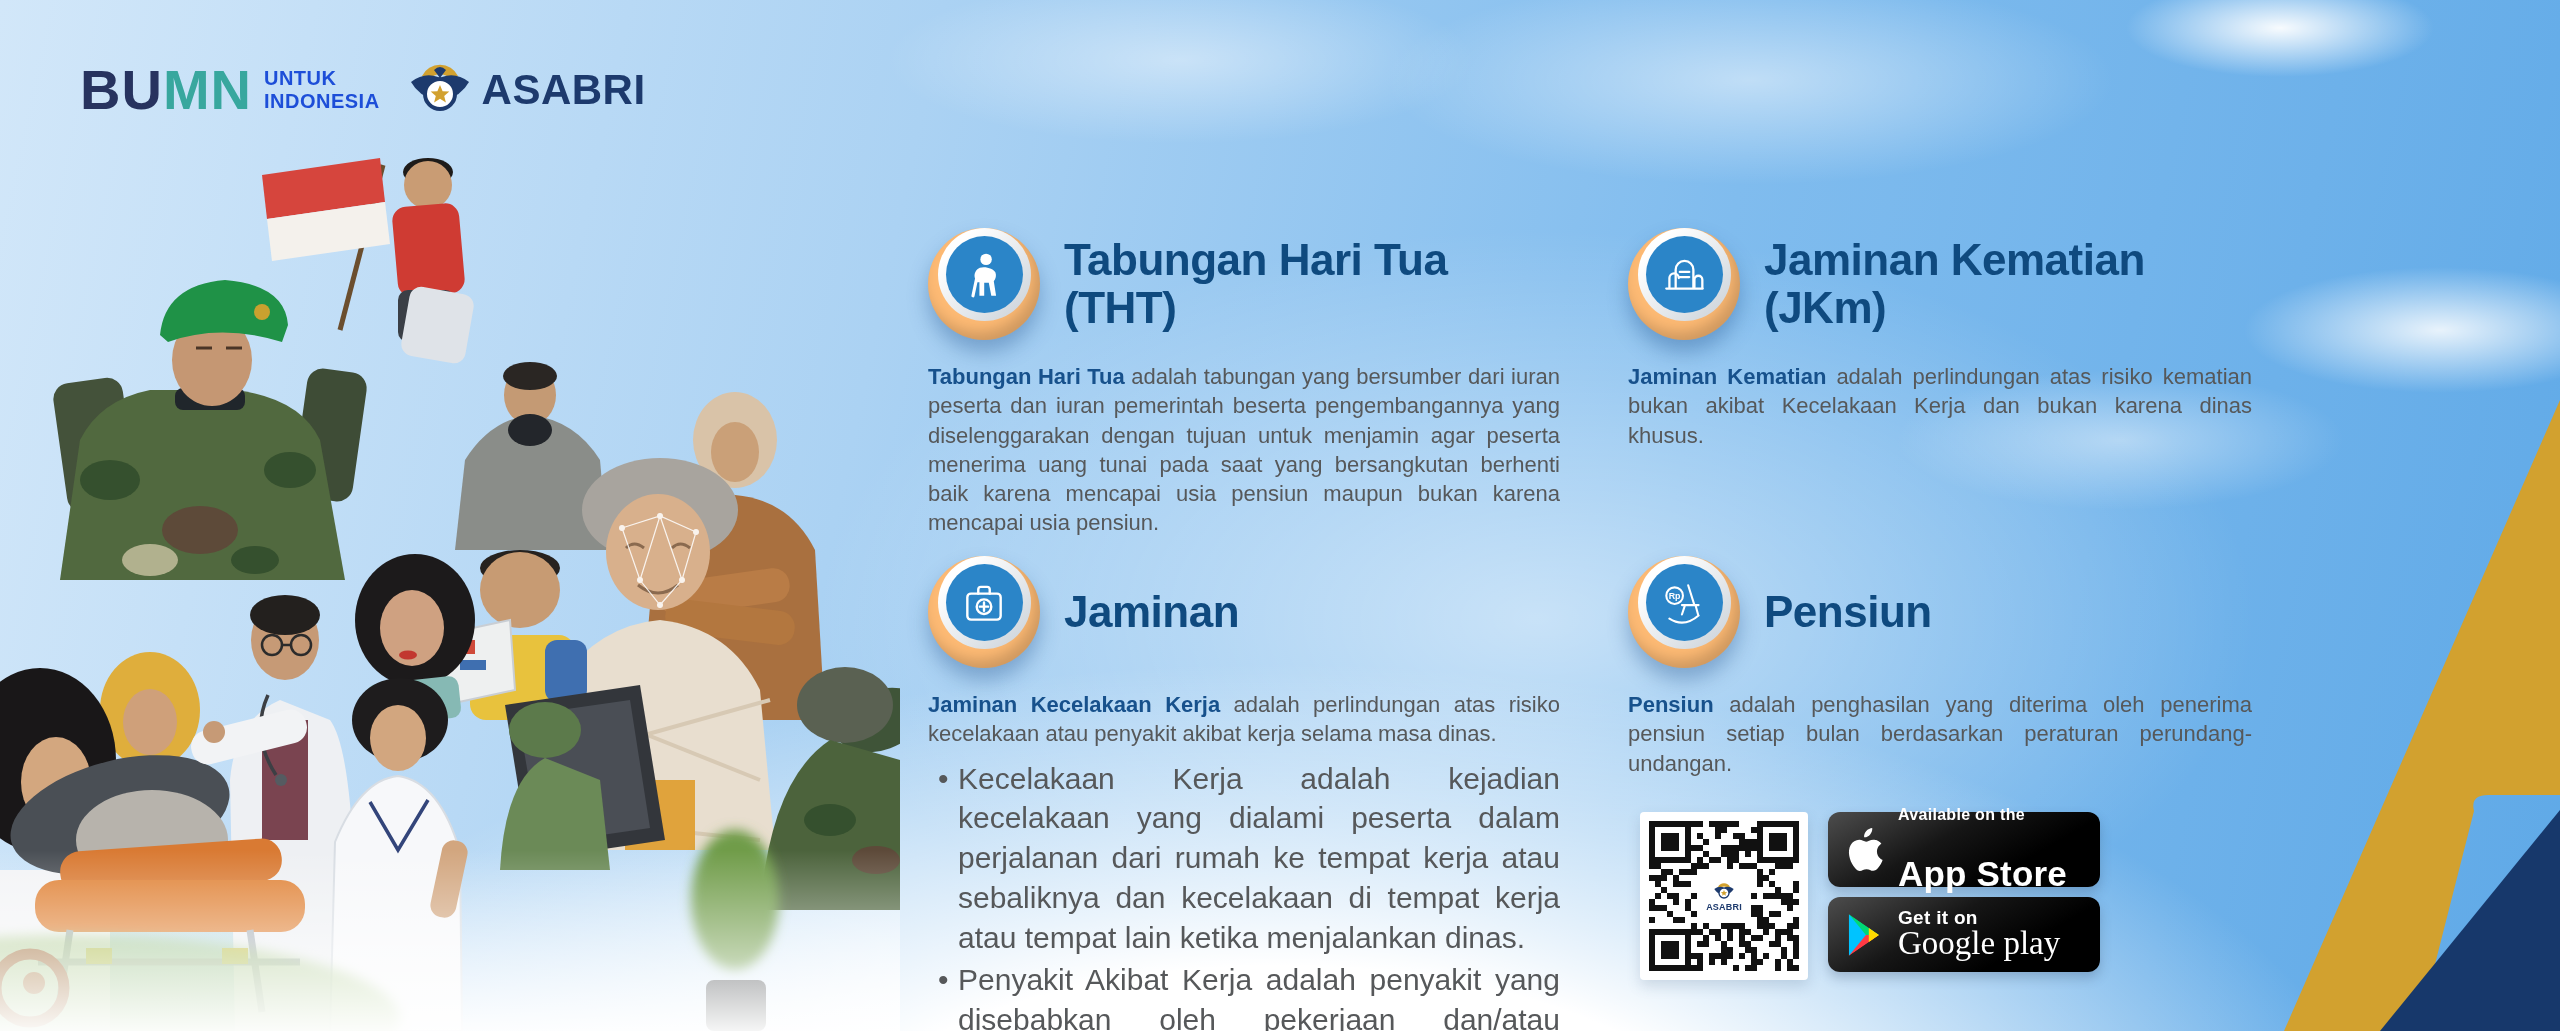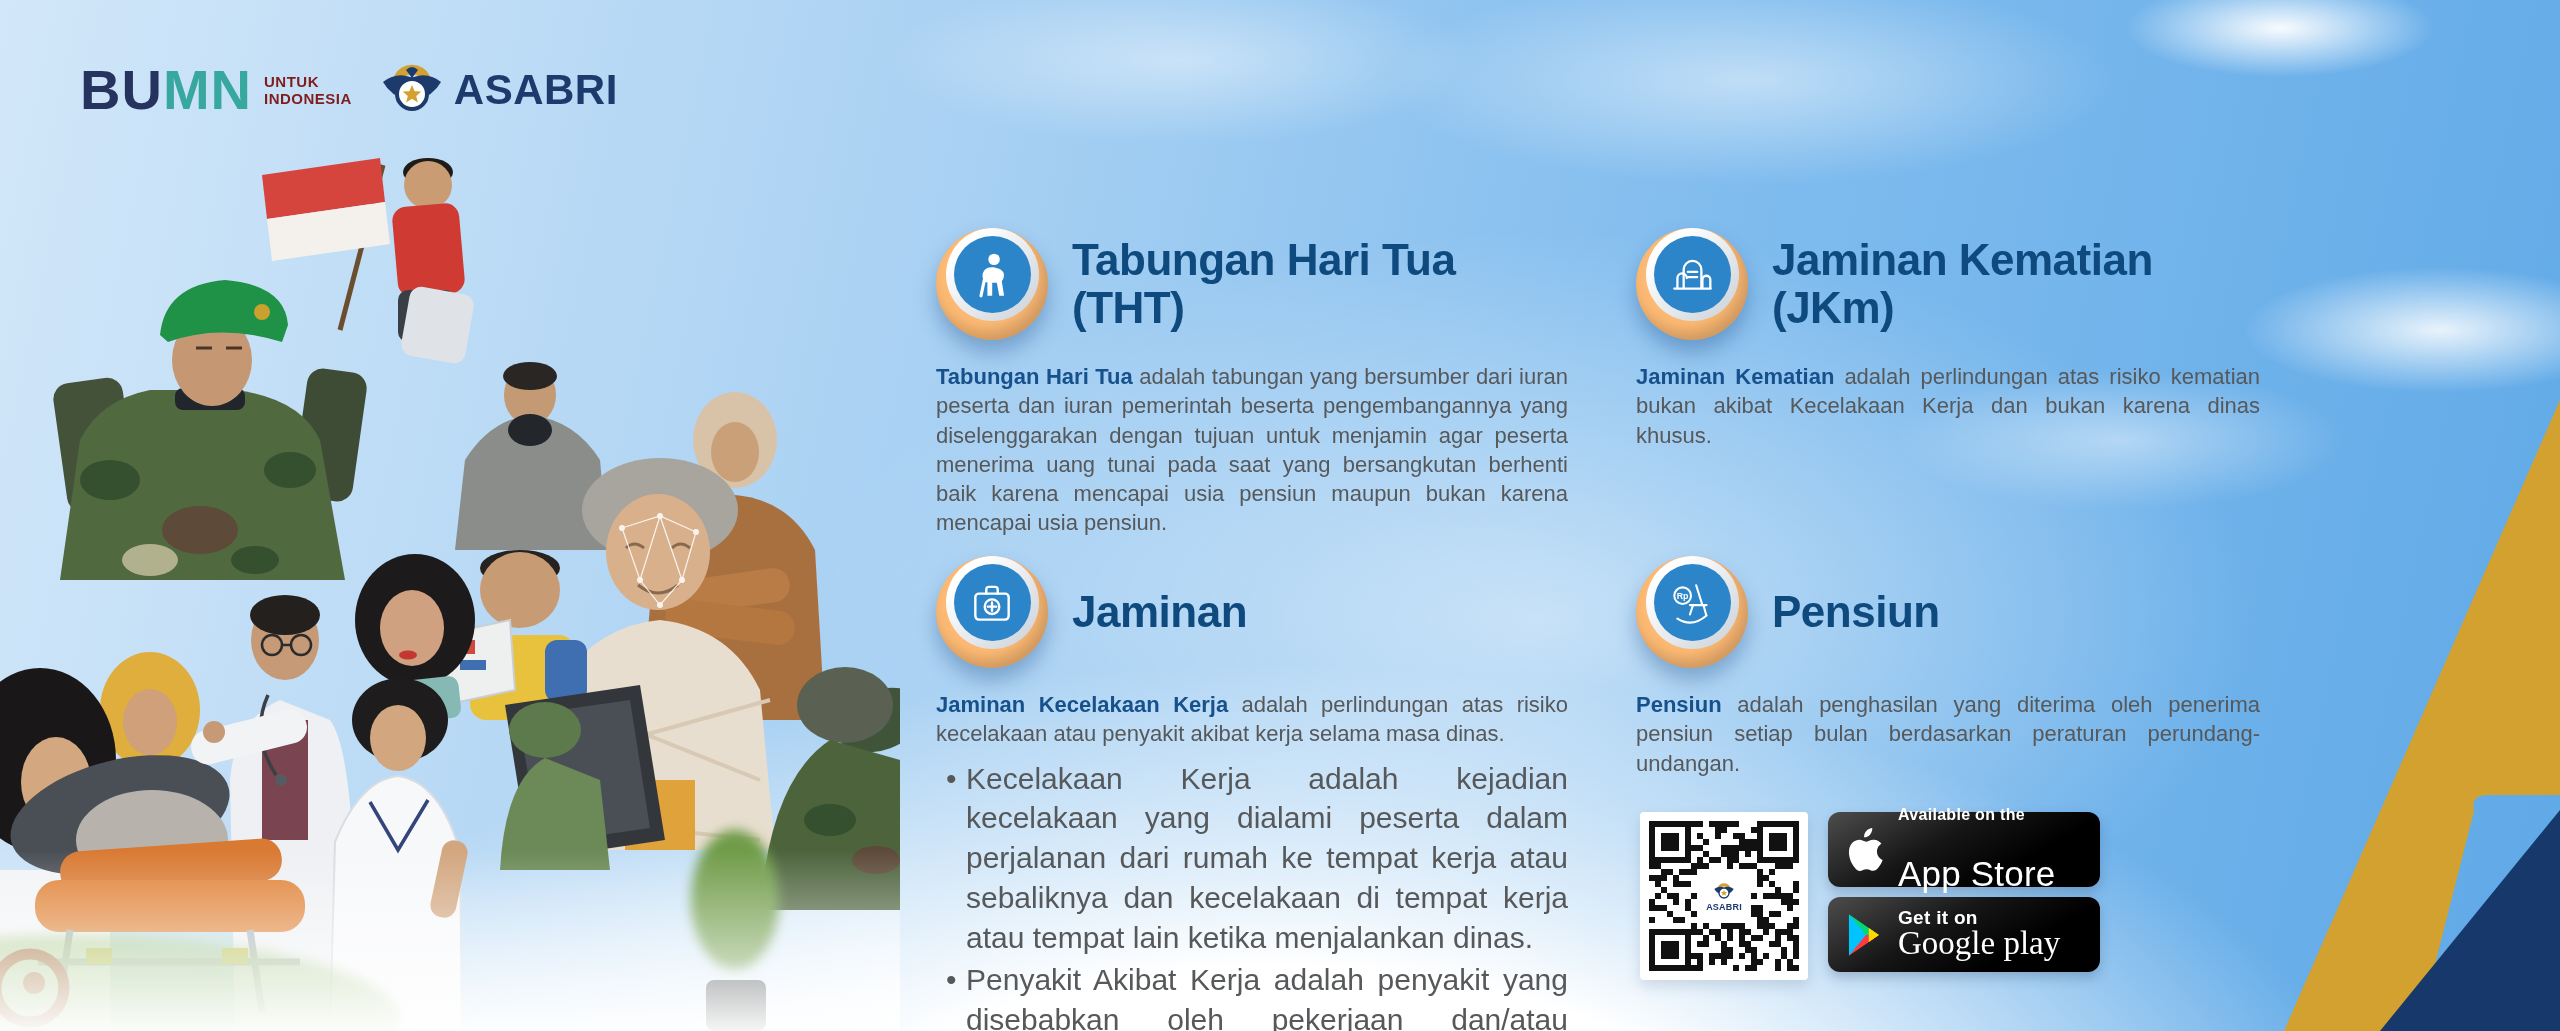--- a/index.html
+++ b/index.html
@@ -19,26 +19,26 @@
       linear-gradient(102deg,#d2e7f9 0%,#abd2f3 34%,#80bcee 64%,#5fa9e7 100%);
   }
   .abs{position:absolute;}
 
   
   .logos{left:80px;top:58px;display:flex;align-items:center;gap:28px;}
   .bumn{display:flex;align-items:center;gap:12px;}
   .bumn-word{font-size:56px;font-weight:800;letter-spacing:1px;line-height:1;}
   .bumn-bu{color:#27335f;}
   .bumn-mn{color:#38a79e;}
-  .bumn-tag{font-size:15px;font-weight:700;color:#7f1d1d;line-height:1.15;letter-spacing:.5px;}
+  .bumn-tag{font-size:20px;font-weight:700;color:#1d4ed8;line-height:1.15;letter-spacing:.5px;}
   .asabri{display:flex;align-items:center;gap:10px;}
   .asabri-name{font-size:42px;font-weight:800;color:#1d3a6d;letter-spacing:.5px;}
 
   
-  .section{width:632px;margin-left:8px;}
+  .section{width:632px;}
   .sec-tht{left:928px;top:228px;}
   .sec-jkm{left:1628px;top:228px;width:624px;}
   .sec-jkk{left:928px;top:556px;}
   .sec-pensiun{left:1628px;top:556px;width:624px;}
   .sec-head{display:flex;align-items:center;gap:24px;min-height:112px;}
   .badge{width:112px;height:112px;border-radius:50%;background:#fdba74;flex:0 0 auto;
          display:flex;justify-content:center;
          box-shadow:0 12px 20px rgba(25,75,135,.35), inset -6px -8px 14px rgba(0,0,0,.18);}
   .badge .ring{width:93px;height:93px;border-radius:50%;background:linear-gradient(135deg,#ffffff 20%,#ccd3da 95%);
          display:flex;align-items:center;justify-content:center;}
@@ -57,21 +57,21 @@
   .qr-wrap{left:1640px;top:812px;width:168px;height:168px;background:#fff;border-radius:4px;
            display:flex;align-items:center;justify-content:center;box-shadow:0 6px 14px rgba(60,90,120,.18);}
   .qr-center{position:absolute;width:52px;height:52px;background:#fff;border-radius:4px;left:58px;top:58px;
              display:flex;flex-direction:column;align-items:center;justify-content:center;gap:1px;}
   .qr-center .mini-name{font-size:9px;font-weight:800;color:#1d3a6d;letter-spacing:.2px;}
   .store-badges{left:1828px;top:812px;display:flex;flex-direction:column;gap:10px;}
   .store-badge{width:272px;height:75px;border-radius:12px;display:flex;align-items:center;padding:0 16px;box-sizing:border-box;
       background:linear-gradient(150deg,#4d4d4d 0%,#161616 40%,#000 70%);box-shadow:0 6px 12px rgba(40,60,90,.25);}
   .store-badge .txt{margin-left:14px;color:#fff;line-height:1.02;}
   .as-line1{font-size:16px;font-weight:600;letter-spacing:.3px;}
-  .as-line2{font-size:35px;font-weight:400;letter-spacing:.2px;margin-top:33px;}
+  .as-line2{font-size:35px;font-weight:700;letter-spacing:.2px;margin-top:33px;}
   .gp-line1{font-size:19px;font-weight:600;letter-spacing:.3px;}
   .gp-line2{font-size:33px;font-weight:400;font-family:"Liberation Serif","DejaVu Serif",serif;}
 
   
   .corner-svg{right:0;bottom:0;}
   .collage-svg{left:0;top:80px;}
 </style>
 </head>
 <body>
 

